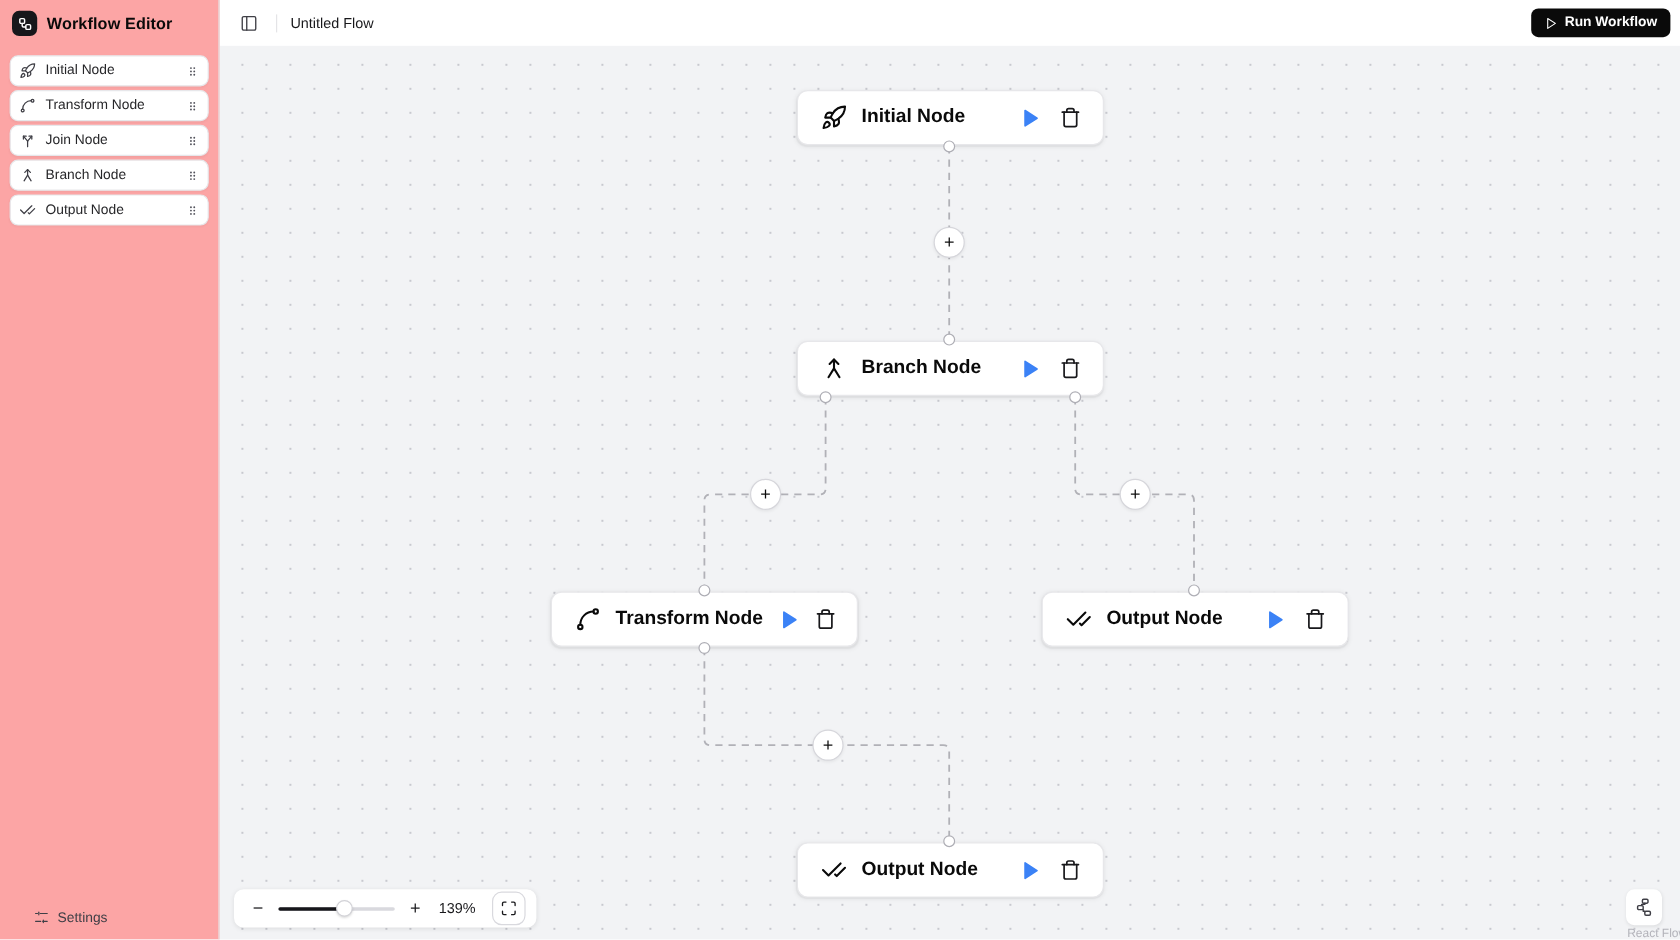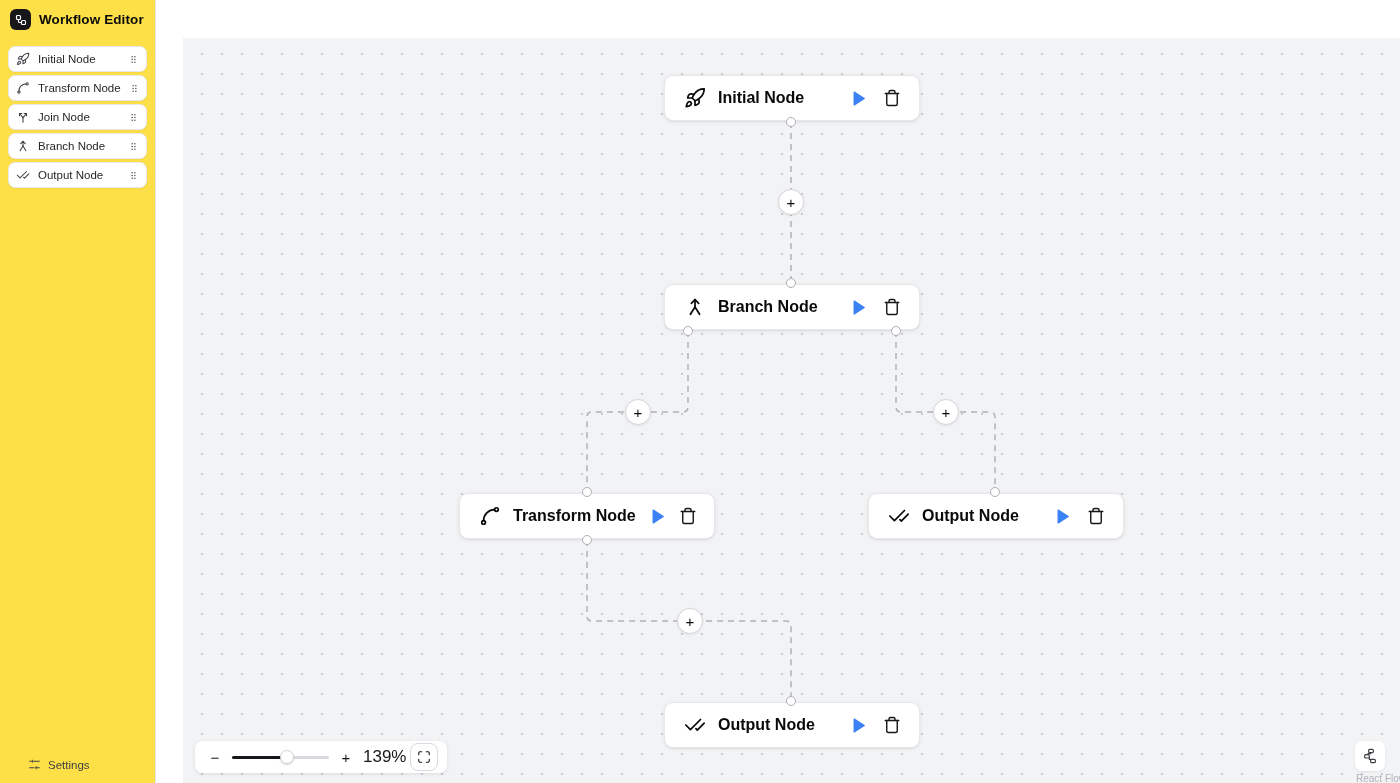--- a/index.html
+++ b/index.html
@@ -1,22 +1,22 @@
 <!DOCTYPE html>
 <html><head>
 <meta charset="utf-8">
 <style>
   * { margin:0; padding:0; box-sizing:border-box; }
   html,body { width:1400px; height:783px; overflow:hidden;
     font-family:"Liberation Sans","DejaVu Sans",sans-serif; background:#fff; }
   .stage { position:relative; width:1400px; height:783px; background:#fff; }
 
   
-  .sidebar { position:absolute; left:0; top:0; width:156px; height:783px;
-    background:#fde047; border-right:1px solid #e4e4e7; z-index:5; }
+  .sidebar { position:absolute; left:0; top:0; width:183px; height:783px;
+    background:#fca5a5; border-right:1px solid #e4e4e7; z-index:5; }
   .sidebar-header { display:flex; align-items:center; gap:8px; padding:9px 10px; }
   .logo-box { width:21px; height:21px; background:#17171b; border-radius:6px;
     display:flex; align-items:center; justify-content:center; color:#fff; flex:0 0 auto; }
   .app-title { font-size:13.5px; font-weight:700; color:#0a0a0a; letter-spacing:.1px; }
   .sidebar-items { padding:7px 8px; display:flex; flex-direction:column; gap:3px; }
   .s-item { display:flex; align-items:center; gap:8px; height:26px; padding:0 7px;
     background:#fff; border:1px solid #e7e7ea; border-radius:7px;
     box-shadow:0 1px 2px rgba(0,0,0,.04); cursor:grab; }
   .s-item .ic { color:#3f3f46; display:flex; flex:0 0 auto; }
   .s-item .lbl { font-size:11.5px; color:#27272a; flex:1 1 auto; white-space:nowrap; }
@@ -76,21 +76,21 @@
     width:16px; display:flex; align-items:center; justify-content:center;
     font-family:inherit; padding:0; }
   .z-slider { position:relative; width:97px; height:14px; cursor:pointer; flex:0 0 auto; }
   .z-track { position:absolute; left:0; top:5.5px; width:100%; height:3.5px;
     border-radius:2px; background:#d9d9de; }
   .z-fill { position:absolute; left:0; top:5.5px; height:3.5px; border-radius:2px;
     background:#17171b; width:57%; }
   .z-thumb { position:absolute; top:0; left:57%; margin-left:-7px; width:14px; height:14px;
     border-radius:50%; background:#fff; border:1px solid #d2d2d7;
     box-shadow:0 1px 2px rgba(0,0,0,.15); }
-  .z-level { font-size:17px; color:#18181b; width:36px; text-align:center; }
+  .z-level { font-size:12px; color:#18181b; width:36px; text-align:center; }
   .fit-btn { width:28px; height:28px; border:1px solid #d9d9de; border-radius:8px;
     background:#fff; display:flex; align-items:center; justify-content:center;
     color:#18181b; cursor:pointer; margin-left:2px; }
 
   
   .rf-card { position:absolute; left:1172px; top:703px; width:30px; height:30px;
     background:#fff; border-radius:7px; box-shadow:0 1px 3px rgba(0,0,0,.08);
     display:flex; align-items:center; justify-content:center; color:#3f3f46; z-index:6; }
   .rf-text { position:absolute; right:-6px; top:735px; font-size:10px; color:#b3b3ba;
     white-space:nowrap; z-index:6; }
@@ -224,20 +224,37 @@
           <path d="M6 6H3"></path>
           <path d="M8 4v4"></path>
           <path d="M21 18h-7"></path>
           <path d="M11 18H3"></path>
           <path d="M15 16v4"></path>
         </svg>
       <span class="lbl">Settings</span>
     </div>
   </aside>
 
+  <header class="topbar">
+    <span class="panel-btn">
+      <svg width="15" height="15" viewBox="0 0 24 24" fill="none" stroke="currentColor" stroke-width="1.8" stroke-linecap="round" stroke-linejoin="round">
+          <rect x="3" y="3" width="18" height="18" rx="2"></rect>
+          <path d="M9 3v18"></path>
+        </svg>
+    </span>
+    <span class="tb-divider"></span>
+    <span class="flow-name">Untitled Flow</span>
+    <span class="tb-spacer"></span>
+    <button class="run-btn">
+      <svg width="11" height="11" viewBox="0 0 24 24" fill="none" stroke="currentColor" stroke-width="2" stroke-linecap="round" stroke-linejoin="round">
+          <polygon points="6 3 20 12 6 21 6 3"></polygon>
+        </svg>
+      <span>Run Workflow</span>
+    </button>
+  </header>
 
   <div class="canvas">
 
     <svg class="edges" viewBox="0 0 1217 745">
       <g fill="none" stroke="#b1b1b7" stroke-width="1.5" stroke-dasharray="6 5">
         <path d="M608,84 V245"></path>
         <path d="M505,293 V369 Q505,374 500,374 H409 Q404,374 404,379 V454"></path>
         <path d="M713,293 V369 Q713,374 718,374 H807 Q812,374 812,379 V454"></path>
         <path d="M404,502 V578 Q404,583 409,583 H603 Q608,583 608,588 V663"></path>
       </g>

